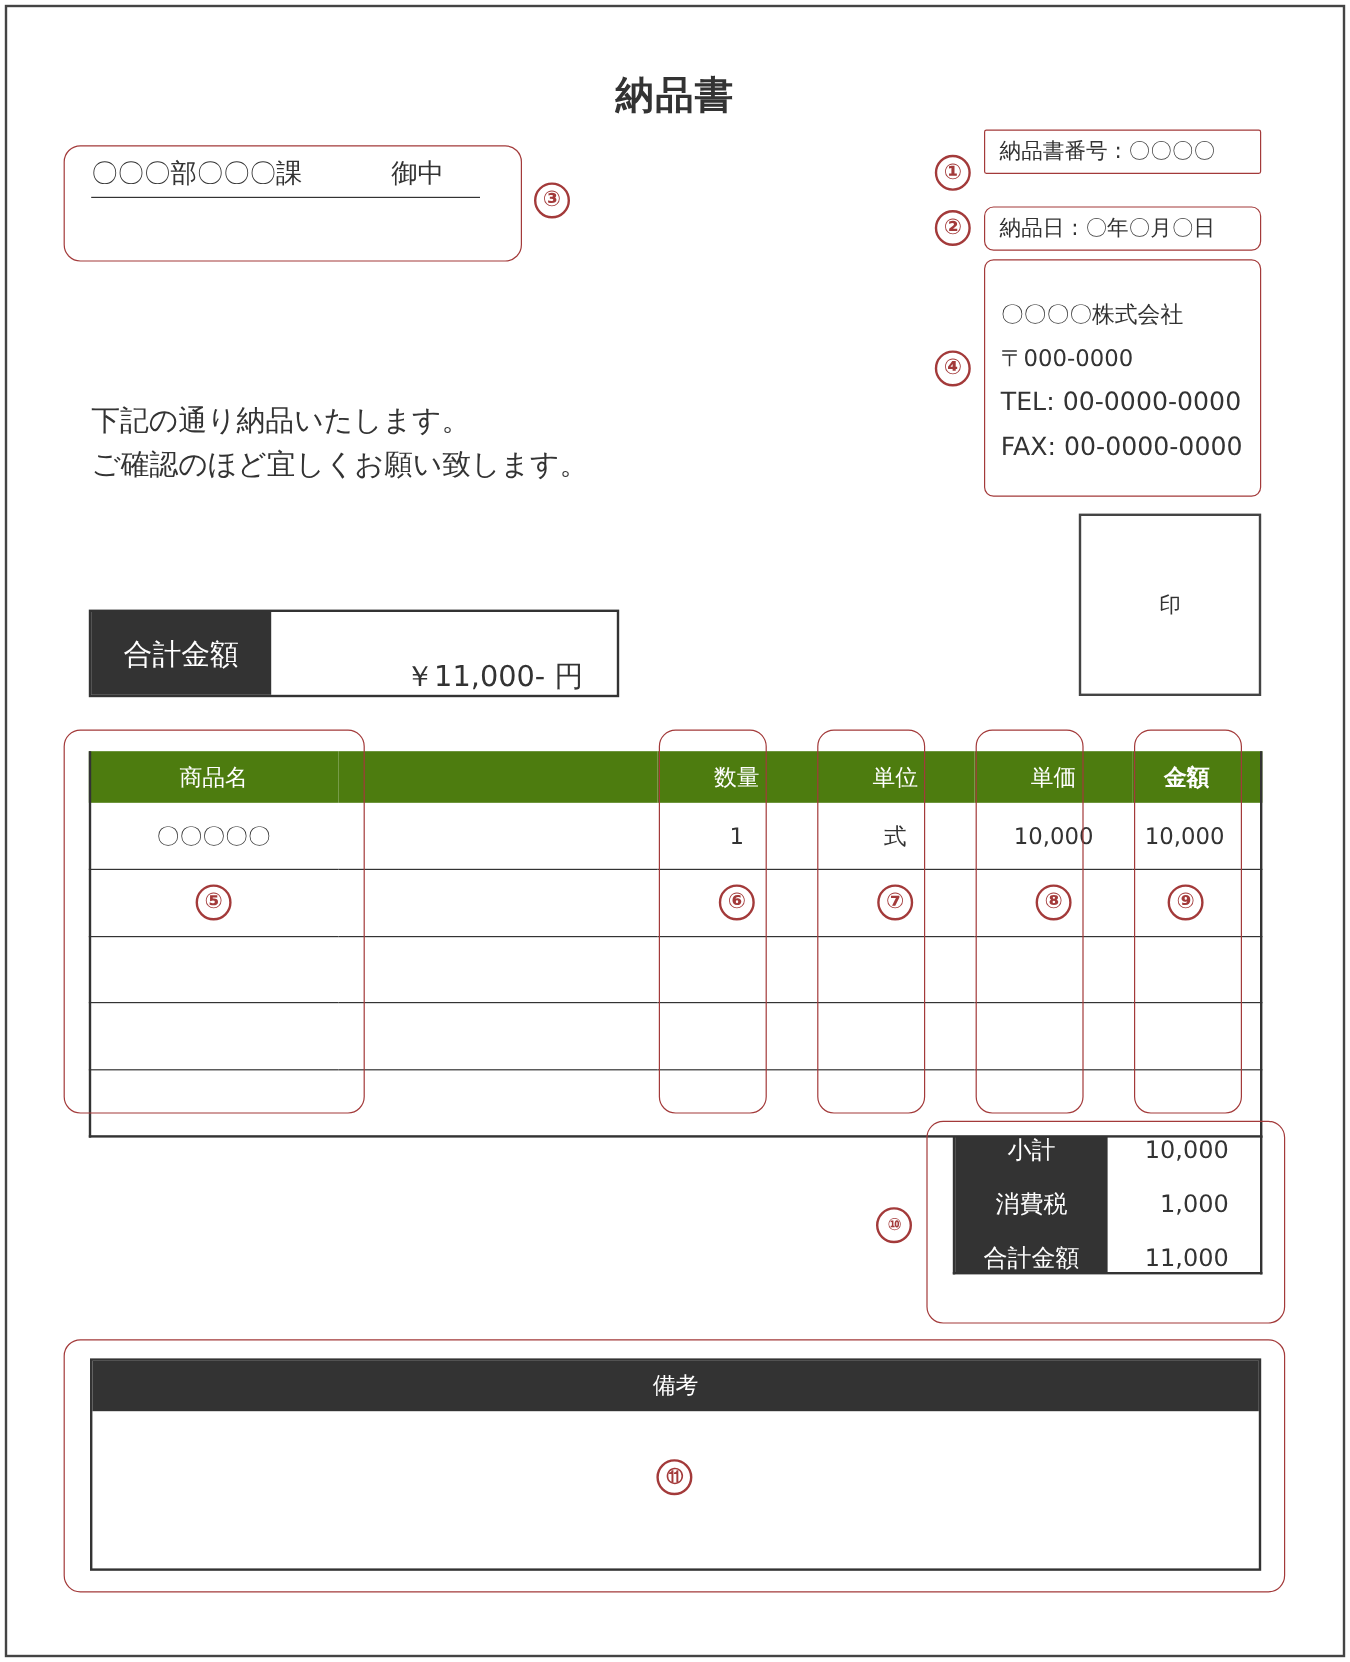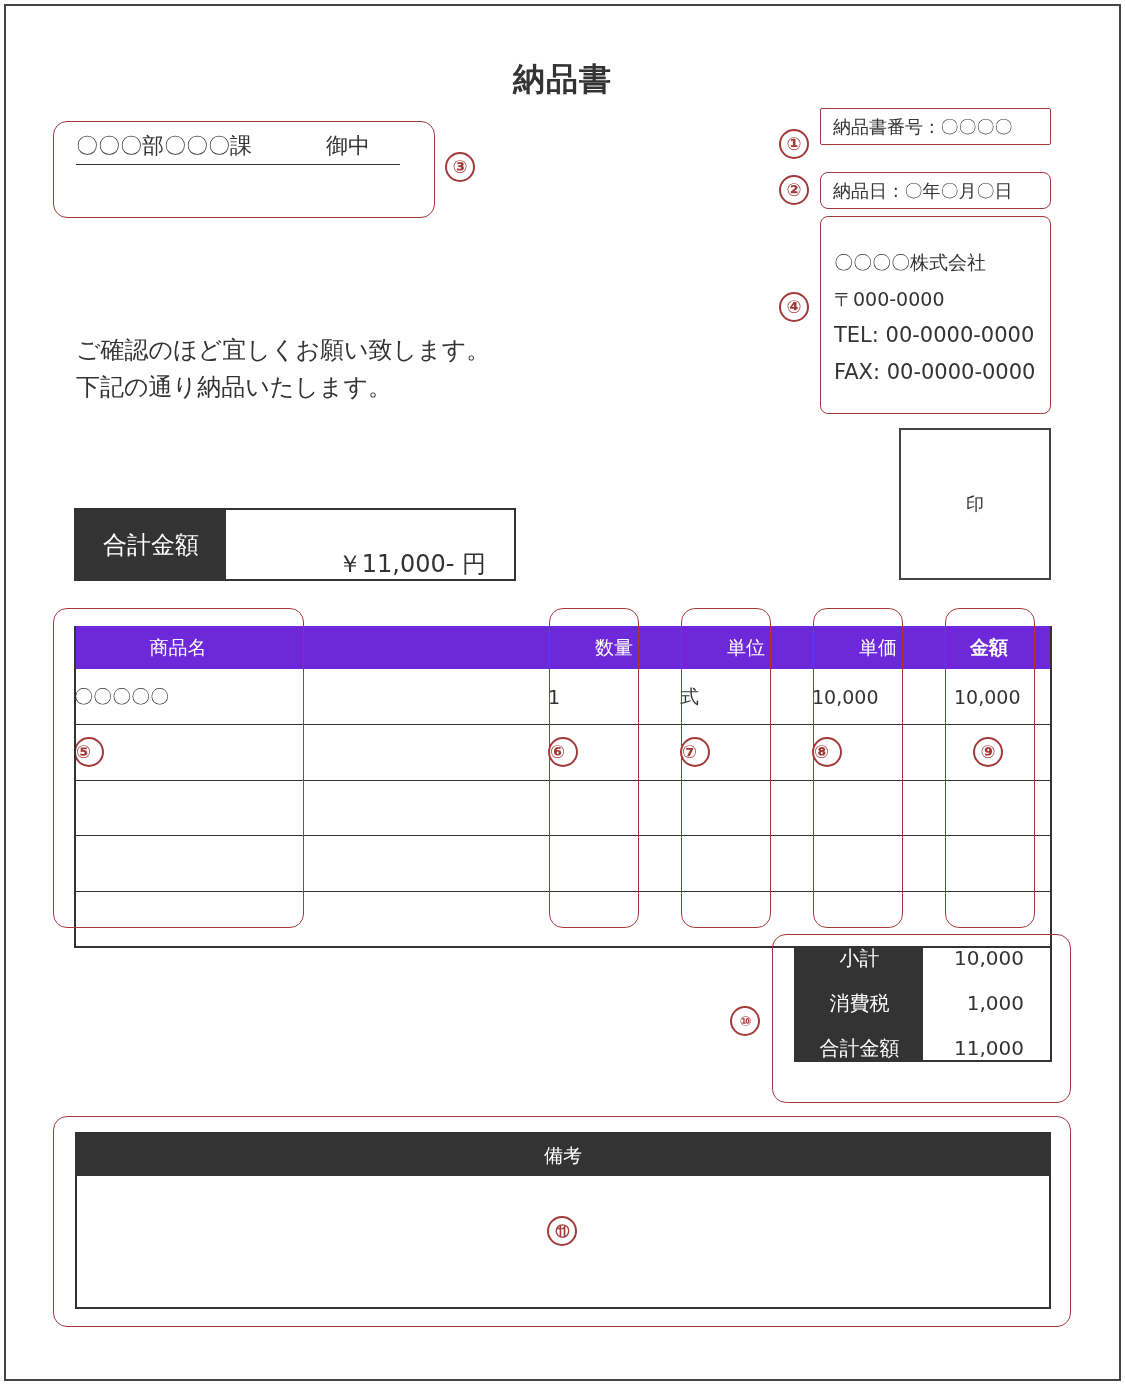--- a/index.html
+++ b/index.html
@@ -29,22 +29,22 @@
   .stamp { position: absolute; left: 899px; top: 428px; width: 152px; height: 152px; border: 2px solid #444; display: flex; align-items: center; justify-content: center; font-size: 18px; color: #333; }
 
   .message { position: absolute; left: 76px; top: 332px; font-size: 24px; line-height: 37px; color: #333; }
 
   .total-box { position: absolute; left: 74px; top: 508px; width: 442px; height: 73px; border: 2px solid #333; display: flex; }
   .total-box .label { width: 150px; background: #333333; color: #fff; font-size: 24px; display: flex; align-items: center; justify-content: center; }
   .total-box .value { flex: 1; font-size: 24px; display: flex; align-items: center; justify-content: flex-end; padding-right: 28px; color: #333; margin-top: 38px; }
 
   
   .items { position: absolute; left: 74px; top: 626px; width: 978px; border-collapse: collapse; table-layout: fixed; }
-  .items th { background: #6d28d9; color: #fff; font-weight: normal; font-size: 19px; height: 43px; }
-  .items td { height: 55.5px; border-top: 1.5px solid #333; text-align: left; font-size: 19px; color: #333; }
+  .items th { background: #4d7c0f; color: #fff; font-weight: normal; font-size: 19px; height: 43px; }
+  .items td { height: 55.5px; border-top: 1.5px solid #333; text-align: center; font-size: 19px; color: #333; }
   .items tr:first-child td { border-top: none; }
   .items-border { position: absolute; left: 74px; top: 626px; width: 978px; height: 322px; border: 2px solid #333; border-top: none; pointer-events: none; }
 
   
   .summary { position: absolute; left: 794px; top: 947px; width: 258px; height: 115px; border: 2px solid #333; border-top: none; display: flex; }
   .summary .labels { width: 127px; background: #333333; color: #fff; font-size: 20px; display: flex; flex-direction: column; justify-content: center; align-items: center; }
   .summary .values { flex: 1; font-size: 20px; display: flex; flex-direction: column; justify-content: center; align-items: flex-end; padding-right: 26px; color: #333; }
   .summary .labels span, .summary .values span { height: 45px; line-height: 45px; }
 
   
@@ -80,22 +80,22 @@
   <div>〒000-0000</div>
   <div class="lg">TEL: 00-0000-0000</div>
   <div class="lg">FAX: 00-0000-0000</div>
 </div>
 
 <div class="stamp">
   <span>印</span>
 </div>
 
 <div class="message">
+  <div>下記の通り納品いたします。</div>
   <div>ご確認のほど宜しくお願い致します。</div>
-  <div>下記の通り納品いたします。</div>
 </div>
 
 <div class="total-box">
   <div class="label">合計金額</div>
   <div class="value">￥11,000- 円</div>
 </div>
 
 <table class="items">
   <colgroup>
     <col style="width:208px">

